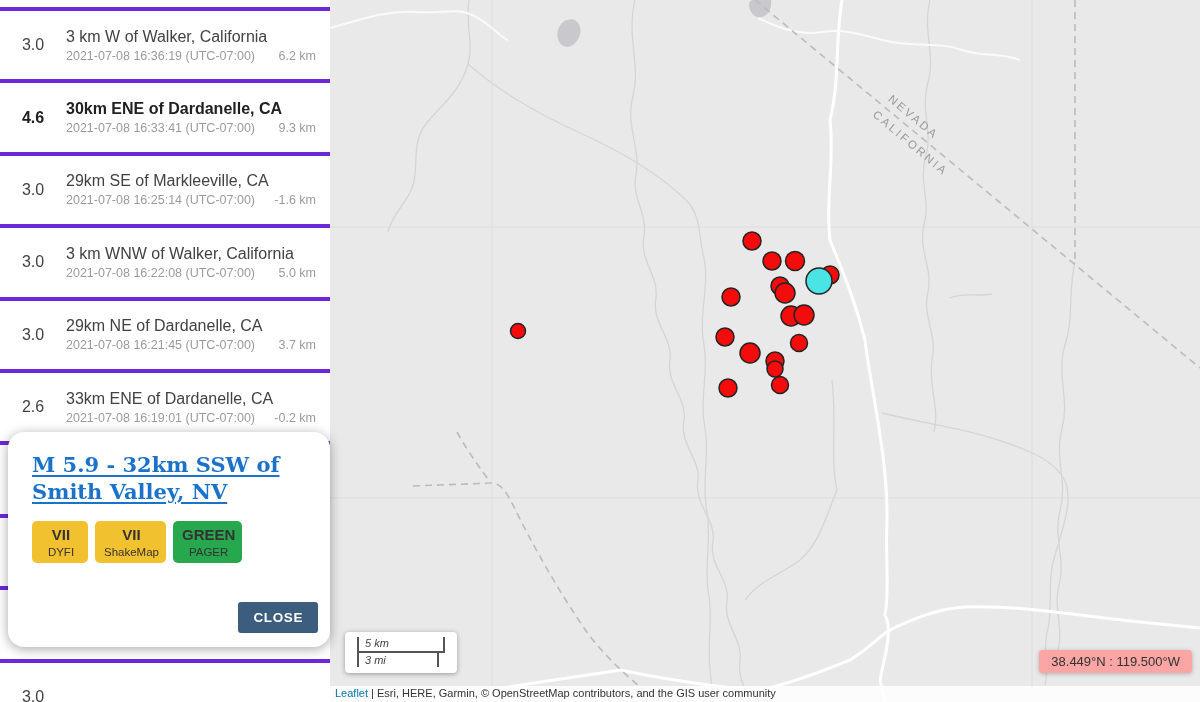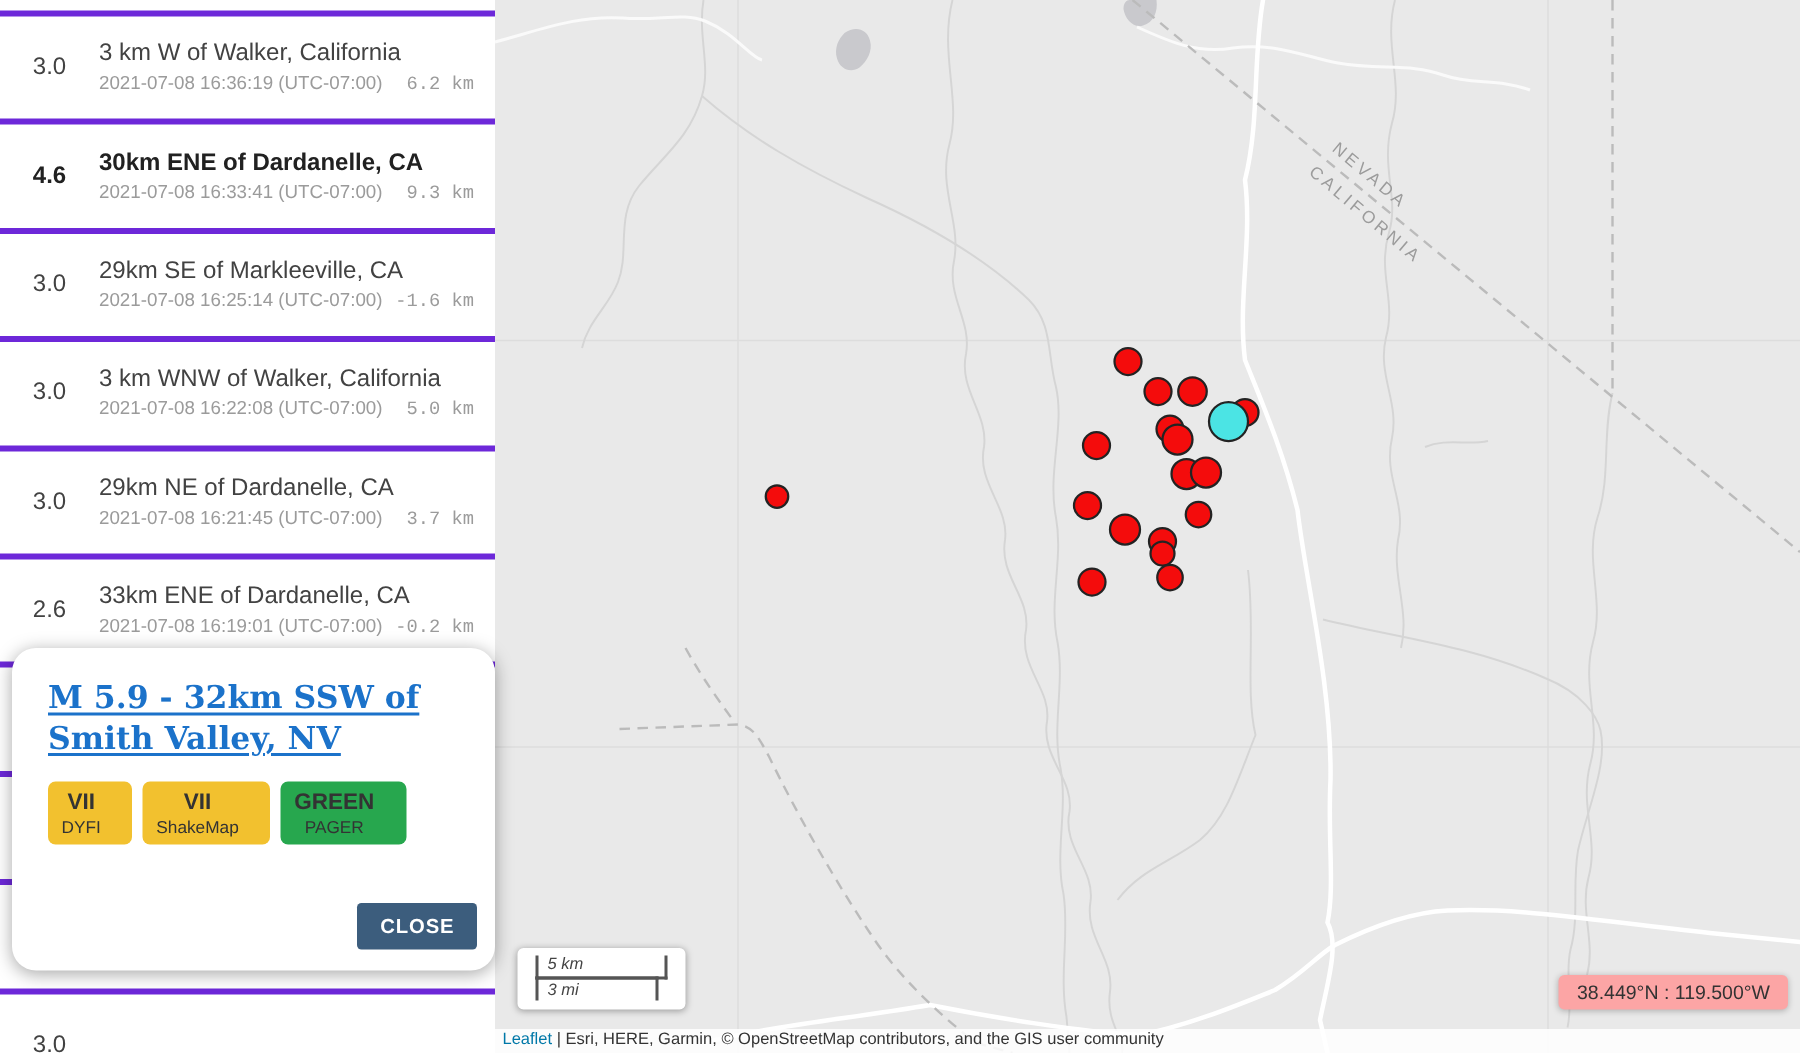--- a/index.html
+++ b/index.html
@@ -10,21 +10,21 @@
   
   .sidebar { position:absolute; left:0; top:0; width:330px; height:702px;
              background:#fff; z-index:5; overflow:hidden; }
   .quake-list { padding-top:7px; }
   .row { display:flex; align-items:center; height:72.4px; border-top:4px solid #6d28d9; cursor:pointer; }
   .row .mag { width:66px; text-align:center; font-size:16px; color:#424242; flex:none; }
   .row .info { flex:1; min-width:0; padding-right:14px; }
   .row .loc { font-size:16px; color:#424242; white-space:nowrap; overflow:hidden; text-overflow:ellipsis; }
   .row .sub { display:flex; align-items:baseline; margin-top:3px; font-size:12.5px; color:#9b9b9b; }
   .row .time { flex:1; min-width:0; white-space:nowrap; overflow:hidden; text-overflow:ellipsis; }
-  .row .depth { flex:none; margin-left:8px; white-space:nowrap;font-family:Liberation Mono, monospace; }
+  .row .depth { flex:none; margin-left:8px; white-space:nowrap; }
   .row.bold .mag, .row.bold .loc { font-weight:700; color:#212121; }
   .row.ghost { pointer-events:none; }
 
   
   .map { position:absolute; left:330px; top:0; width:870px; height:702px;
          background:#e9e9e9; overflow:hidden; z-index:1; cursor:grab; }
   .map svg { display:block; }
   .graticule { stroke:#dddddd; stroke-width:1; }
   .river { fill:none; stroke:#d5d5d5; stroke-width:1.3; }
   .boundary { fill:none; stroke:#bbbbbb; stroke-width:1.6; stroke-dasharray:7 5; }
@@ -52,21 +52,21 @@
   
   .popup { position:absolute; left:8px; top:432px; width:322px; height:215px;
            background:#fff; border-radius:16px; box-shadow:0 2px 12px rgba(0,0,0,0.35);
            z-index:20; }
   .popup-title { display:block; margin:20px 24px 0 24px; width:252px;
                  font-family:"DejaVu Serif","Liberation Serif",serif;
                  font-weight:700; font-size:21px; line-height:1.28; color:#1b72ca;
                  text-decoration:underline; text-decoration-thickness:2px;
                  text-underline-offset:3px; cursor:pointer; }
   .badges { display:flex; gap:7px; margin:15px 24px 0 24px; }
-  .badge { border-radius:5px; padding:5px 21px 4px 9px; text-align:center; min-width:56px; cursor:pointer; }
+  .badge { border-radius:5px; padding:5px 7px 4px 9px; text-align:center; min-width:56px; cursor:pointer; }
   .badge .b-val { font-size:15px; font-weight:700; color:#333; line-height:1.25; }
   .badge .b-lab { font-size:11.5px; color:#333; line-height:1.25; }
   .fields { margin:17px 24px 0 24px; }
   .field-row { display:flex; margin-bottom:8px; }
   .f-label { width:66px; flex:none; font-size:13.5px; color:#8f8f8f; }
   .f-value { font-size:14px; color:#212121; }
   .close-btn { position:absolute; right:12px; bottom:14px; background:#3c5d7d; color:#fff;
                border:none; border-radius:3px; font-family:"Liberation Sans",sans-serif;
                font-size:13.5px; font-weight:700; letter-spacing:0.6px;
                padding:8px 15px; cursor:pointer; }

